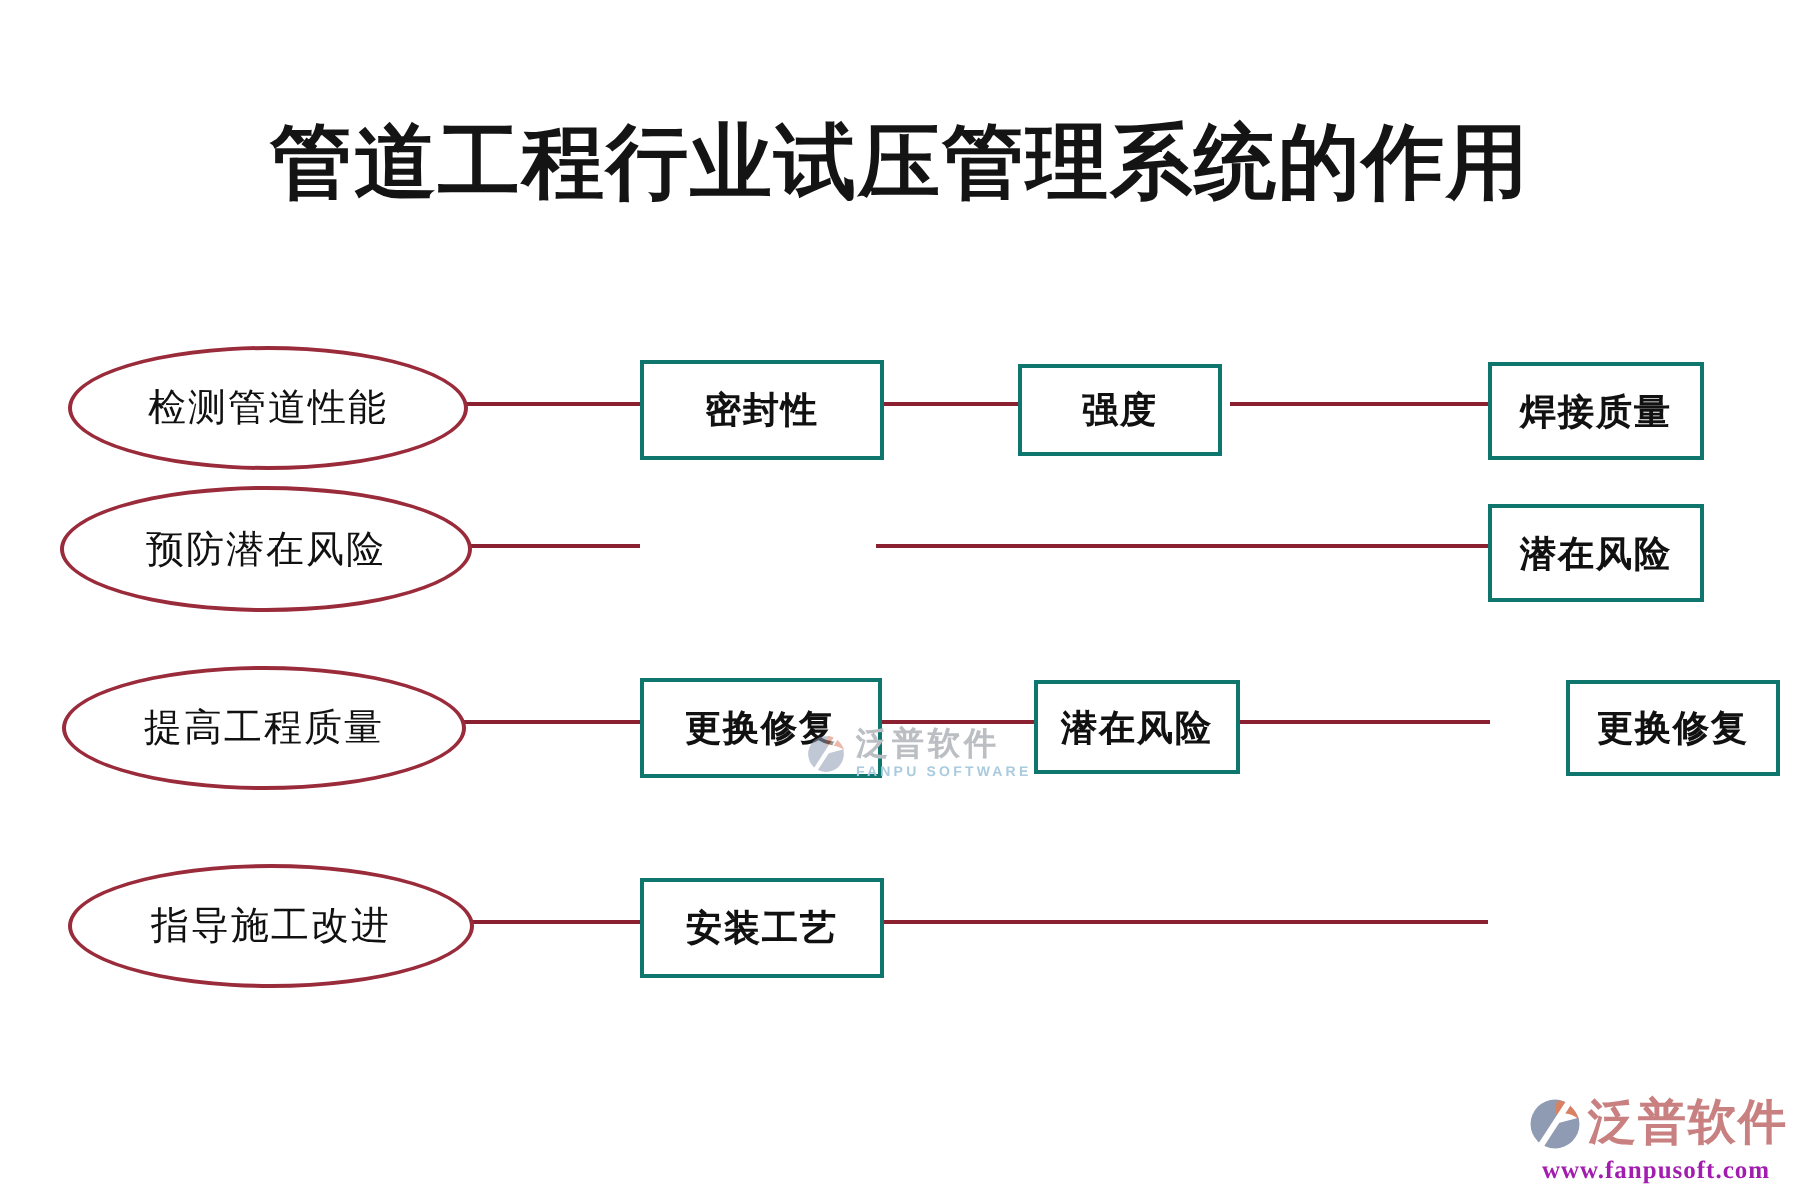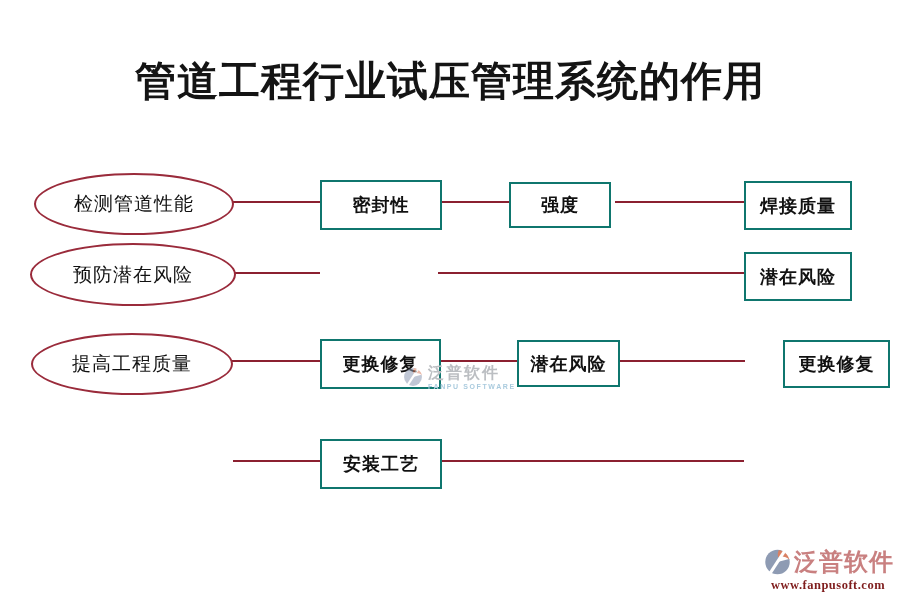--- a/index.html
+++ b/index.html
@@ -23,21 +23,21 @@
   .watermark{position:absolute;left:402px;top:364px;display:flex;align-items:center;gap:4px;z-index:3;}
   .wm-text{display:flex;flex-direction:column;line-height:1;}
   .wm-name{font-size:16px;font-weight:bold;color:#BBBEC2;letter-spacing:2px;}
   .wm-sub{font-size:7px;font-weight:bold;color:#AACBDE;letter-spacing:1.6px;margin-top:2px;
           font-family:"Liberation Sans","DejaVu Sans",sans-serif;}
 
   
   .footer{position:absolute;left:763px;top:547px;z-index:3;}
   .footer-top{display:flex;align-items:center;gap:2px;}
   .footer-brand{font-size:24px;font-weight:bold;color:#C98080;letter-spacing:1px;line-height:28px;}
-  .footer-url{font-size:12.5px;font-weight:bold;color:#7f1d1d;margin-top:1px;margin-left:8px;
+  .footer-url{font-size:12.5px;font-weight:bold;color:#a21caf;margin-top:1px;margin-left:8px;
               letter-spacing:0.5px;}
   .logo-svg{display:block;}
 </style>
 </head>
 <body>
 
 <div class="canvas">
 
   <div class="title">管道工程行业试压管理系统的作用</div>
 
@@ -75,20 +75,23 @@
   </div>
   <div class="hline" style="left:437px;top:360px;width:80px"></div>
   <div class="box" style="left:517px;top:340px;width:99px;height:43px">
     <span>潜在风险</span>
   </div>
   <div class="hline" style="left:616px;top:360px;width:129px"></div>
   <div class="box" style="left:783px;top:340px;width:103px;height:44px">
     <span>更换修复</span>
   </div>
 
+  <div class="ellipse" style="left:34px;top:432px;width:199px;height:58px">
+    <span>指导施工改进</span>
+  </div>
   <div class="hline" style="left:233px;top:460px;width:87px"></div>
   <div class="box" style="left:320px;top:439px;width:118px;height:46px">
     <span>安装工艺</span>
   </div>
   <div class="hline" style="left:438px;top:460px;width:306px"></div>
 
   <div class="watermark">
     <span style="opacity:0.55;">
       <svg class="logo-svg" width="22" height="26" viewBox="0 0 32 32">
         <circle cx="16" cy="16" r="13" fill="#8E9BB3"></circle>

